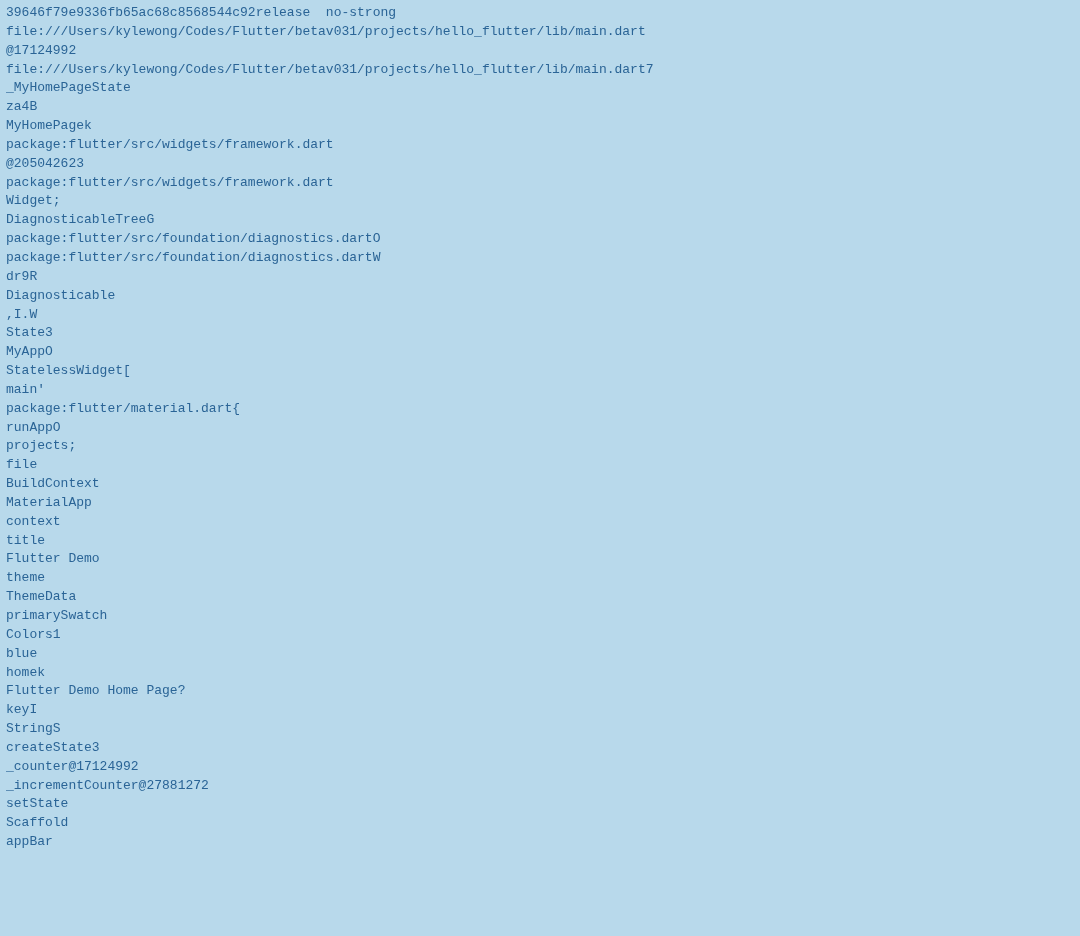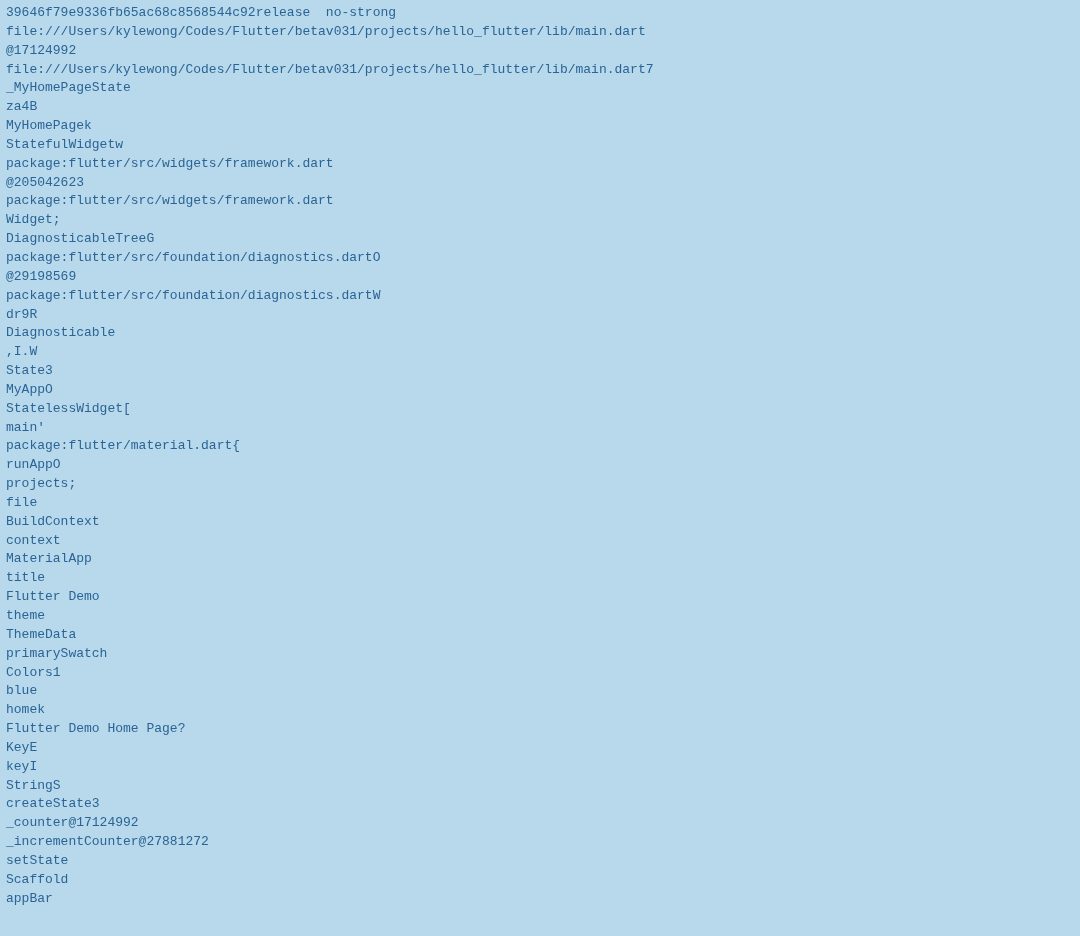--- a/index.html
+++ b/index.html
@@ -26,53 +26,50 @@
 <body>
 
 <div id="terminal-container">
     <div class="terminal-line">39646f79e9336fb65ac68c8568544c92release  no-strong</div>
     <div class="terminal-line">file:///Users/kylewong/Codes/Flutter/betav031/projects/hello_flutter/lib/main.dart</div>
     <div class="terminal-line">@17124992</div>
     <div class="terminal-line">file:///Users/kylewong/Codes/Flutter/betav031/projects/hello_flutter/lib/main.dart7</div>
     <div class="terminal-line">_MyHomePageState</div>
     <div class="terminal-line">za4B</div>
     <div class="terminal-line">MyHomePagek</div>
-    <div class="terminal-line">StatefulWidgetw</div>
     <div class="terminal-line">package:flutter/src/widgets/framework.dart</div>
     <div class="terminal-line">@205042623</div>
     <div class="terminal-line">package:flutter/src/widgets/framework.dart</div>
     <div class="terminal-line">Widget;</div>
     <div class="terminal-line">DiagnosticableTreeG</div>
     <div class="terminal-line">package:flutter/src/foundation/diagnostics.dartO</div>
-    <div class="terminal-line">@29198569</div>
     <div class="terminal-line">package:flutter/src/foundation/diagnostics.dartW</div>
     <div class="terminal-line">dr9R</div>
     <div class="terminal-line">Diagnosticable</div>
     <div class="terminal-line">,I.W</div>
     <div class="terminal-line">State3</div>
     <div class="terminal-line">MyAppO</div>
     <div class="terminal-line">StatelessWidget[</div>
     <div class="terminal-line">main'</div>
     <div class="terminal-line">package:flutter/material.dart{</div>
     <div class="terminal-line">runAppO</div>
     <div class="terminal-line">projects;</div>
     <div class="terminal-line">file</div>
     <div class="terminal-line">BuildContext</div>
+    <div class="terminal-line">MaterialApp</div>
     <div class="terminal-line">context</div>
-    <div class="terminal-line">MaterialApp</div>
     <div class="terminal-line">title</div>
     <div class="terminal-line">Flutter Demo</div>
     <div class="terminal-line">theme</div>
     <div class="terminal-line">ThemeData</div>
     <div class="terminal-line">primarySwatch</div>
     <div class="terminal-line">Colors1</div>
     <div class="terminal-line">blue</div>
     <div class="terminal-line">homek</div>
     <div class="terminal-line">Flutter Demo Home Page?</div>
-    <div class="terminal-line">KeyE</div>
     <div class="terminal-line">keyI</div>
     <div class="terminal-line">StringS</div>
     <div class="terminal-line">createState3</div>
     <div class="terminal-line">_counter@17124992</div>
     <div class="terminal-line">_incrementCounter@27881272</div>
     <div class="terminal-line">setState</div>
     <div class="terminal-line">Scaffold</div>
     <div class="terminal-line">appBar</div>
   </div>
 

